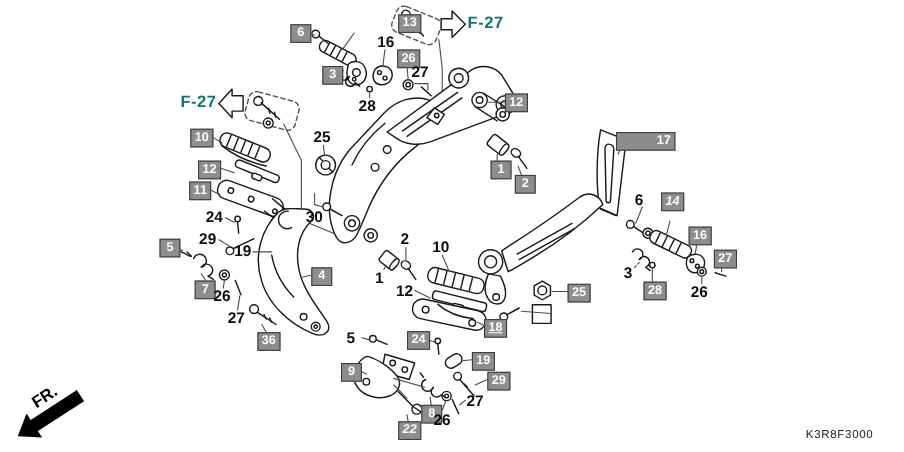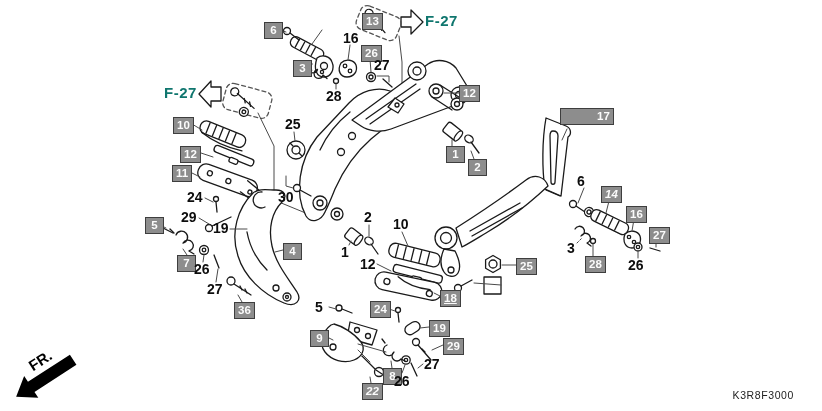--- a/index.html
+++ b/index.html
@@ -412,29 +412,29 @@
   </svg>
 
   <div id="callouts">
       <div class="callout-boxed" style="left: 264px; top: 22px;">6</div>
       <div class="callout-boxed" style="left: 329px; top: 13px; margin-left: 33px;">13</div>
       <div class="callout-boxed" style="left: 361px; top: 45px;">26</div>
       <div class="callout-boxed" style="left: 293px; top: 60px;">3</div>
       <div class="callout-boxed" style="left: 459px; top: 85px;">12</div>
       <div class="callout-boxed" style="left: 446px; top: 146px;">1</div>
       <div class="callout-boxed" style="left: 468px; top: 159px;">2</div>
-      <div class="callout-boxed" style="left: 560px; top: 108px; padding-left: 36px;">17</div>
+      <div class="callout-boxed" style="left: 560px; top: 120px; padding-left: 36px;">17</div>
       <div class="callout-boxed" style="left: 173px; top: 117px;">10</div>
       <div class="callout-boxed" style="left: 180px; top: 146px;">12</div>
       <div class="callout-boxed" style="left: 172px; top: 165px; text-align: right;">11</div>
       <div class="callout-boxed" style="left: 145px; top: 217px;">5</div>
       <div class="callout-boxed" style="left: 177px; top: 255px;">7</div>
       <div class="callout-boxed" style="left: 283px; top: 243px;">4</div>
       <div class="callout-boxed" style="left: 234px; top: 302px;">36</div>
-      <div class="callout-boxed" style="left: 601px; top: 186px; font-style: italic;">14</div>
+      <div class="callout-boxed" style="left: 601px; top: 175px; font-style: italic;">14</div>
       <div class="callout-boxed" style="left: 626px; top: 206px;">16</div>
       <div class="callout-boxed" style="left: 649px; top: 227px;">27</div>
       <div class="callout-boxed" style="left: 585px; top: 256px;">28</div>
       <div class="callout-boxed" style="left: 516px; top: 258px;">25</div>
       <div class="callout-boxed" style="left: 440px; top: 290px; text-decoration: underline;">18</div>
       <div class="callout-boxed" style="left: 370px; top: 301px;">24</div>
       <div class="callout-boxed" style="left: 429px; top: 320px;">19</div>
       <div class="callout-boxed" style="left: 443px; top: 338px;">29</div>
       <div class="callout-boxed" style="left: 383px; top: 368px;">8</div>
       <div class="callout-boxed" style="left: 310px; top: 330px;">9</div>

